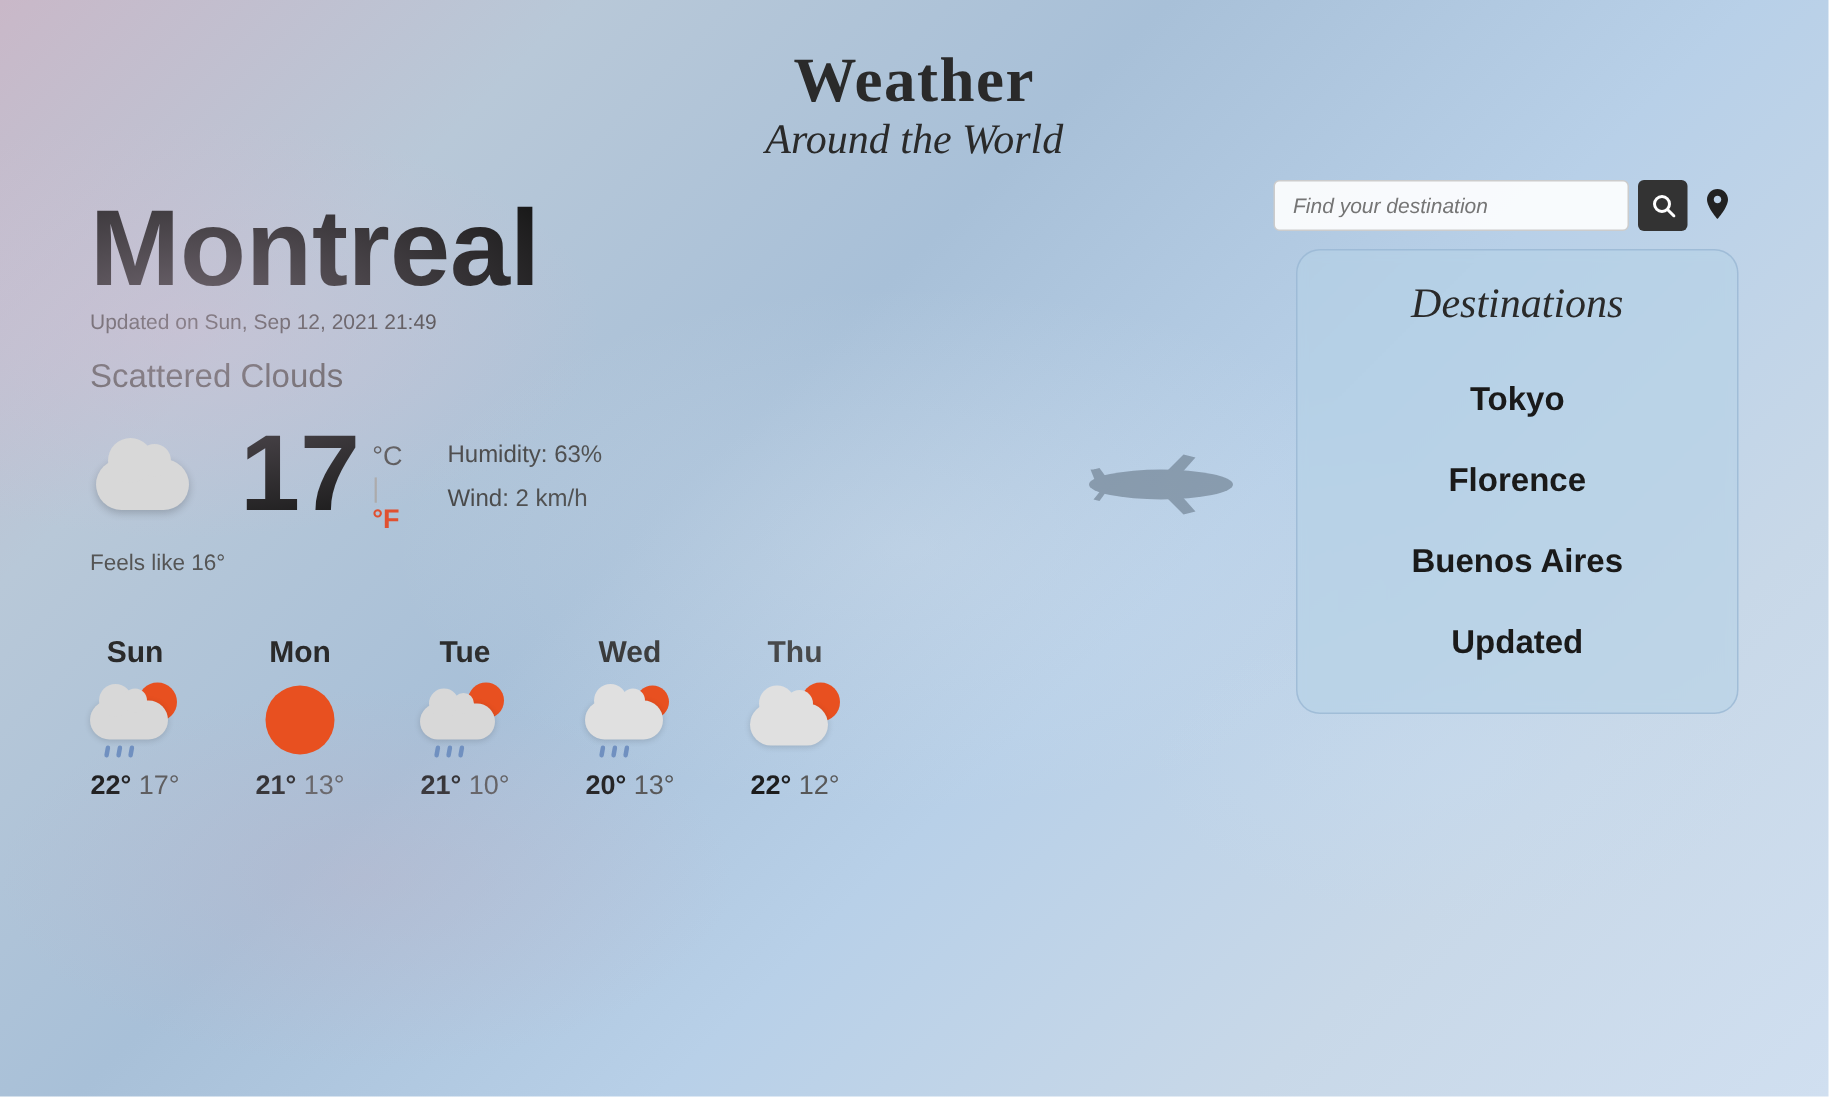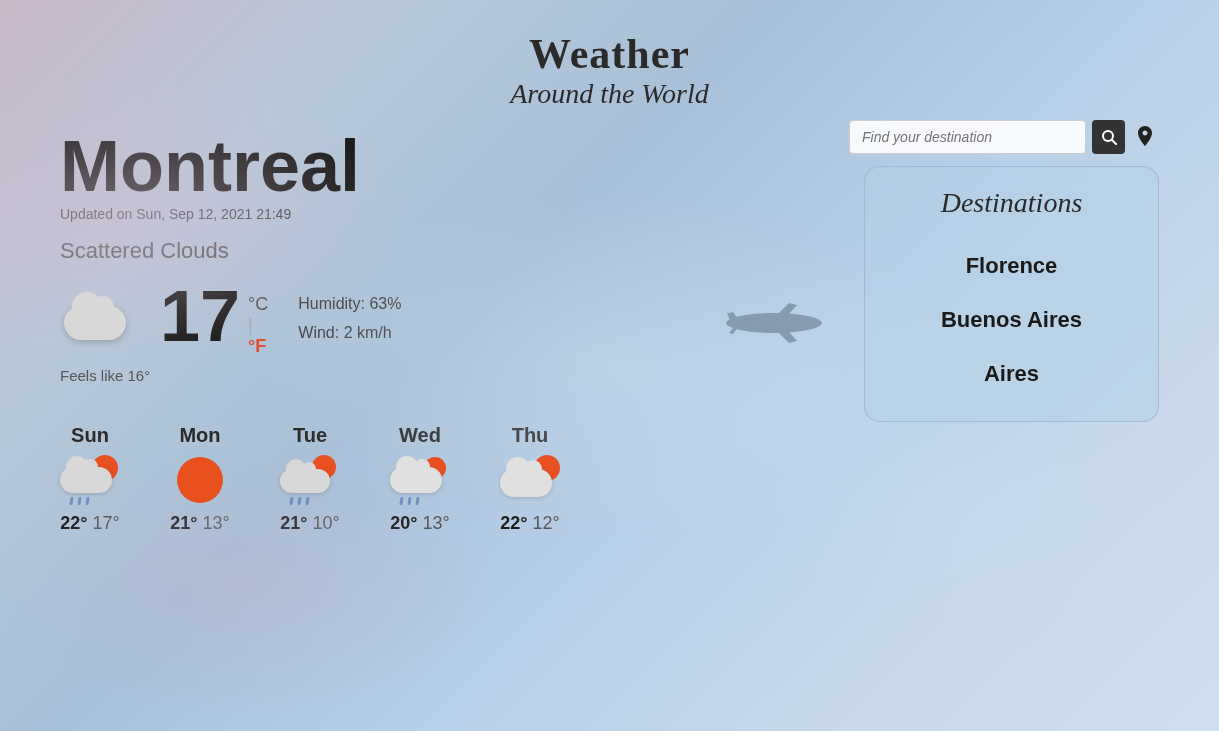--- a/index.html
+++ b/index.html
@@ -468,20 +468,21 @@
       <button class="location-button">
         <svg width="18" height="22" viewBox="0 0 18 22" fill="none">
           <path d="M9 0C5.13 0 2 3.13 2 7c0 5.25 7 13 7 13s7-7.75 7-13c0-3.87-3.13-7-7-7zm0 9.5C7.62 9.5 6.5 8.38 6.5 7S7.62 4.5 9 4.5 11.5 5.62 11.5 7 10.38 9.5 9 9.5z" fill="#222"></path>
         </svg>
       </button>
     </div>
 
     <div class="destinations-panel">
       <div class="destinations-title">Destinations</div>
 
+      <div class="destination-item">Tokyo</div>
       <div class="destination-item">Florence</div>
       <div class="destination-item">Buenos Aires</div>
-      <div class="destination-item">Aires</div>
+      <div class="destination-item">Updated</div>
     </div>
 
   </div>
 
 </div>
 
 </body></html>

